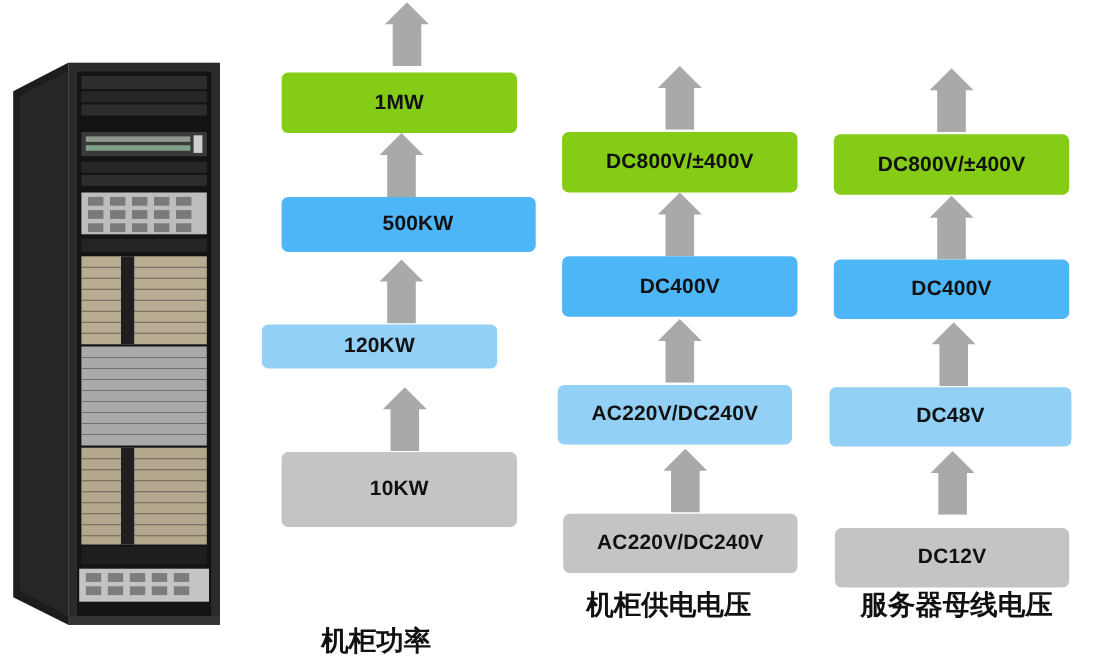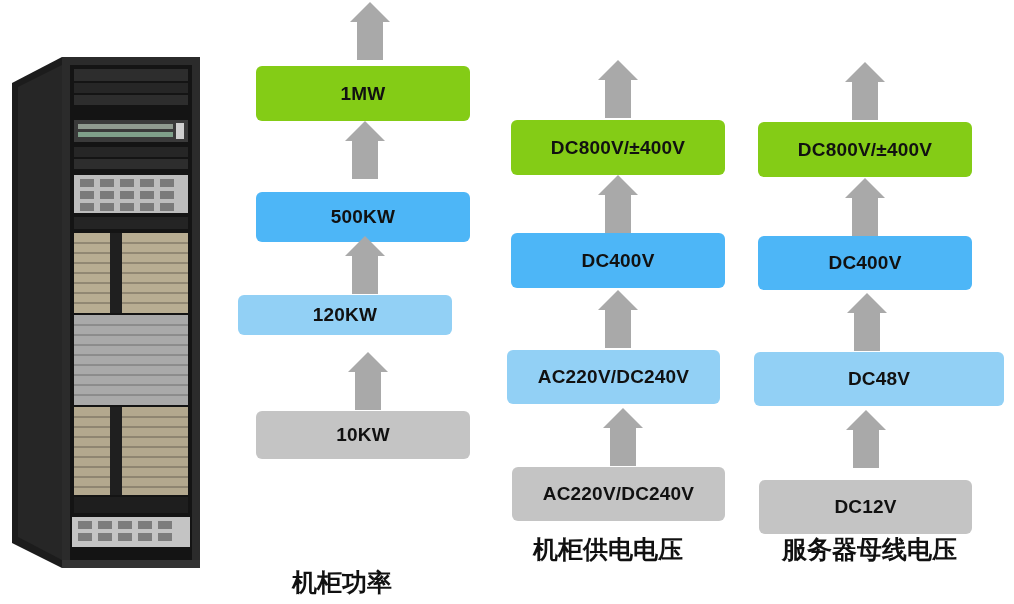--- a/index.html
+++ b/index.html
@@ -125,37 +125,37 @@
       </svg>
   </div>
   <div class="box lvl-dark" style="left:256px; top:66px; width:214px; height:55px;">
     <span>1MW</span>
   </div>
   <div class="arrow" style="left:345px; top:121px;">
     <svg viewBox="0 0 40 58">
         <polygon points="20,0 40,20 33,20 33,58 7,58 7,20 0,20" fill="#a9a9a9"></polygon>
       </svg>
   </div>
-  <div class="box lvl-mid" style="left:256px; top:192px; width:214px; height:50px;">
+  <div class="box lvl-mid" style="left:256px; top:179px; width:214px; height:50px;padding-left:17px;">
     <span>500KW</span>
   </div>
   <div class="arrow" style="left:345px; top:236px;">
     <svg viewBox="0 0 40 58">
         <polygon points="20,0 40,20 33,20 33,58 7,58 7,20 0,20" fill="#a9a9a9"></polygon>
       </svg>
   </div>
   <div class="box lvl-light" style="left:238px; top:295px; width:214px; height:40px;">
     <span>120KW</span>
   </div>
   <div class="arrow" style="left:348px; top:352px;">
     <svg viewBox="0 0 40 58">
         <polygon points="20,0 40,20 33,20 33,58 7,58 7,20 0,20" fill="#a9a9a9"></polygon>
       </svg>
   </div>
-  <div class="box lvl-gray" style="left:256px; top:411px; width:214px; height:48px;">
+  <div class="box lvl-gray" style="left:256px; top:411px; width:214px; height:68px;">
     <span>10KW</span>
   </div>
   <div class="caption" style="left:292px; top:533px;margin-top:33px;">机柜功率</div>
 </div>
 
 <div>
   <div class="arrow" style="left:598px; top:60px;">
     <svg viewBox="0 0 40 58">
         <polygon points="20,0 40,20 33,20 33,58 7,58 7,20 0,20" fill="#a9a9a9"></polygon>
       </svg>
@@ -205,21 +205,21 @@
       </svg>
   </div>
   <div class="box lvl-mid" style="left:758px; top:236px; width:214px; height:54px;">
     <span>DC400V</span>
   </div>
   <div class="arrow" style="left:847px; top:293px;">
     <svg viewBox="0 0 40 58">
         <polygon points="20,0 40,20 33,20 33,58 7,58 7,20 0,20" fill="#a9a9a9"></polygon>
       </svg>
   </div>
-  <div class="box lvl-light" style="left:754px; top:352px; width:250px; height:54px;">
+  <div class="box lvl-light" style="left:754px; top:352px; width:220px; height:54px;">
     <span>DC48V</span>
   </div>
   <div class="arrow" style="left:846px; top:410px;">
     <svg viewBox="0 0 40 58">
         <polygon points="20,0 40,20 33,20 33,58 7,58 7,20 0,20" fill="#a9a9a9"></polygon>
       </svg>
   </div>
   <div class="box lvl-gray" style="left:759px; top:480px; width:213px; height:54px;">
     <span>DC12V</span>
   </div>

